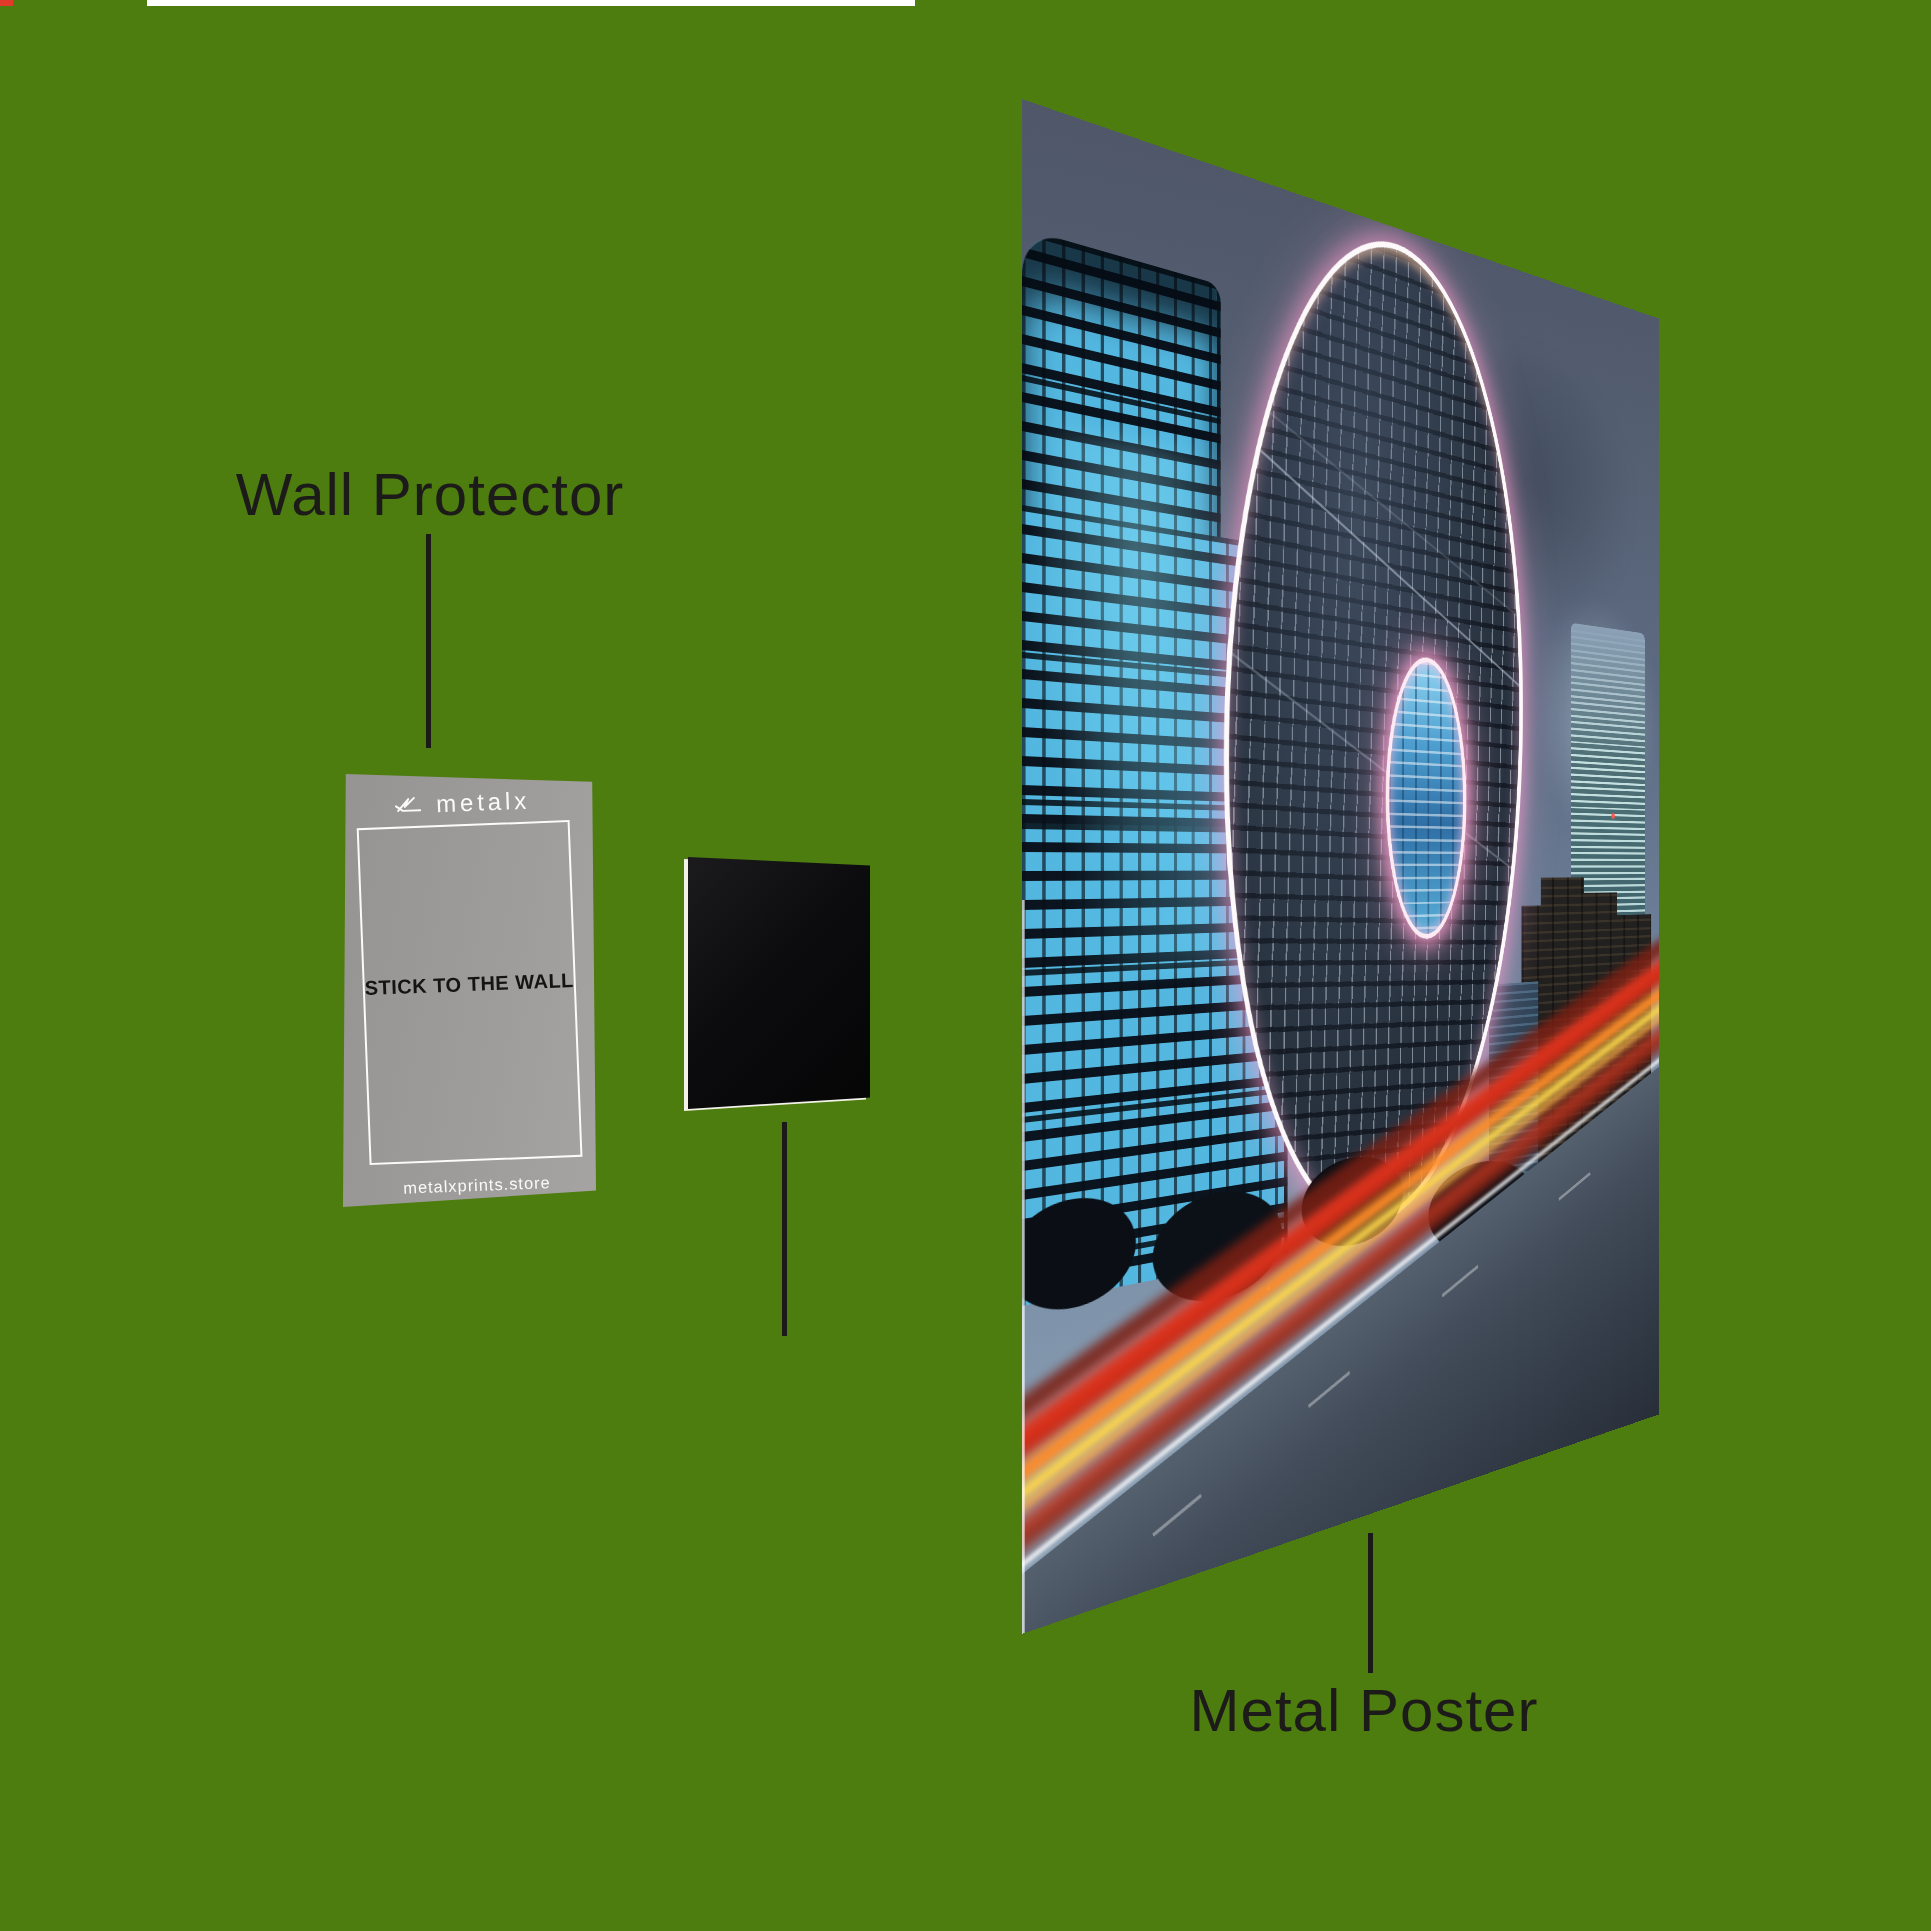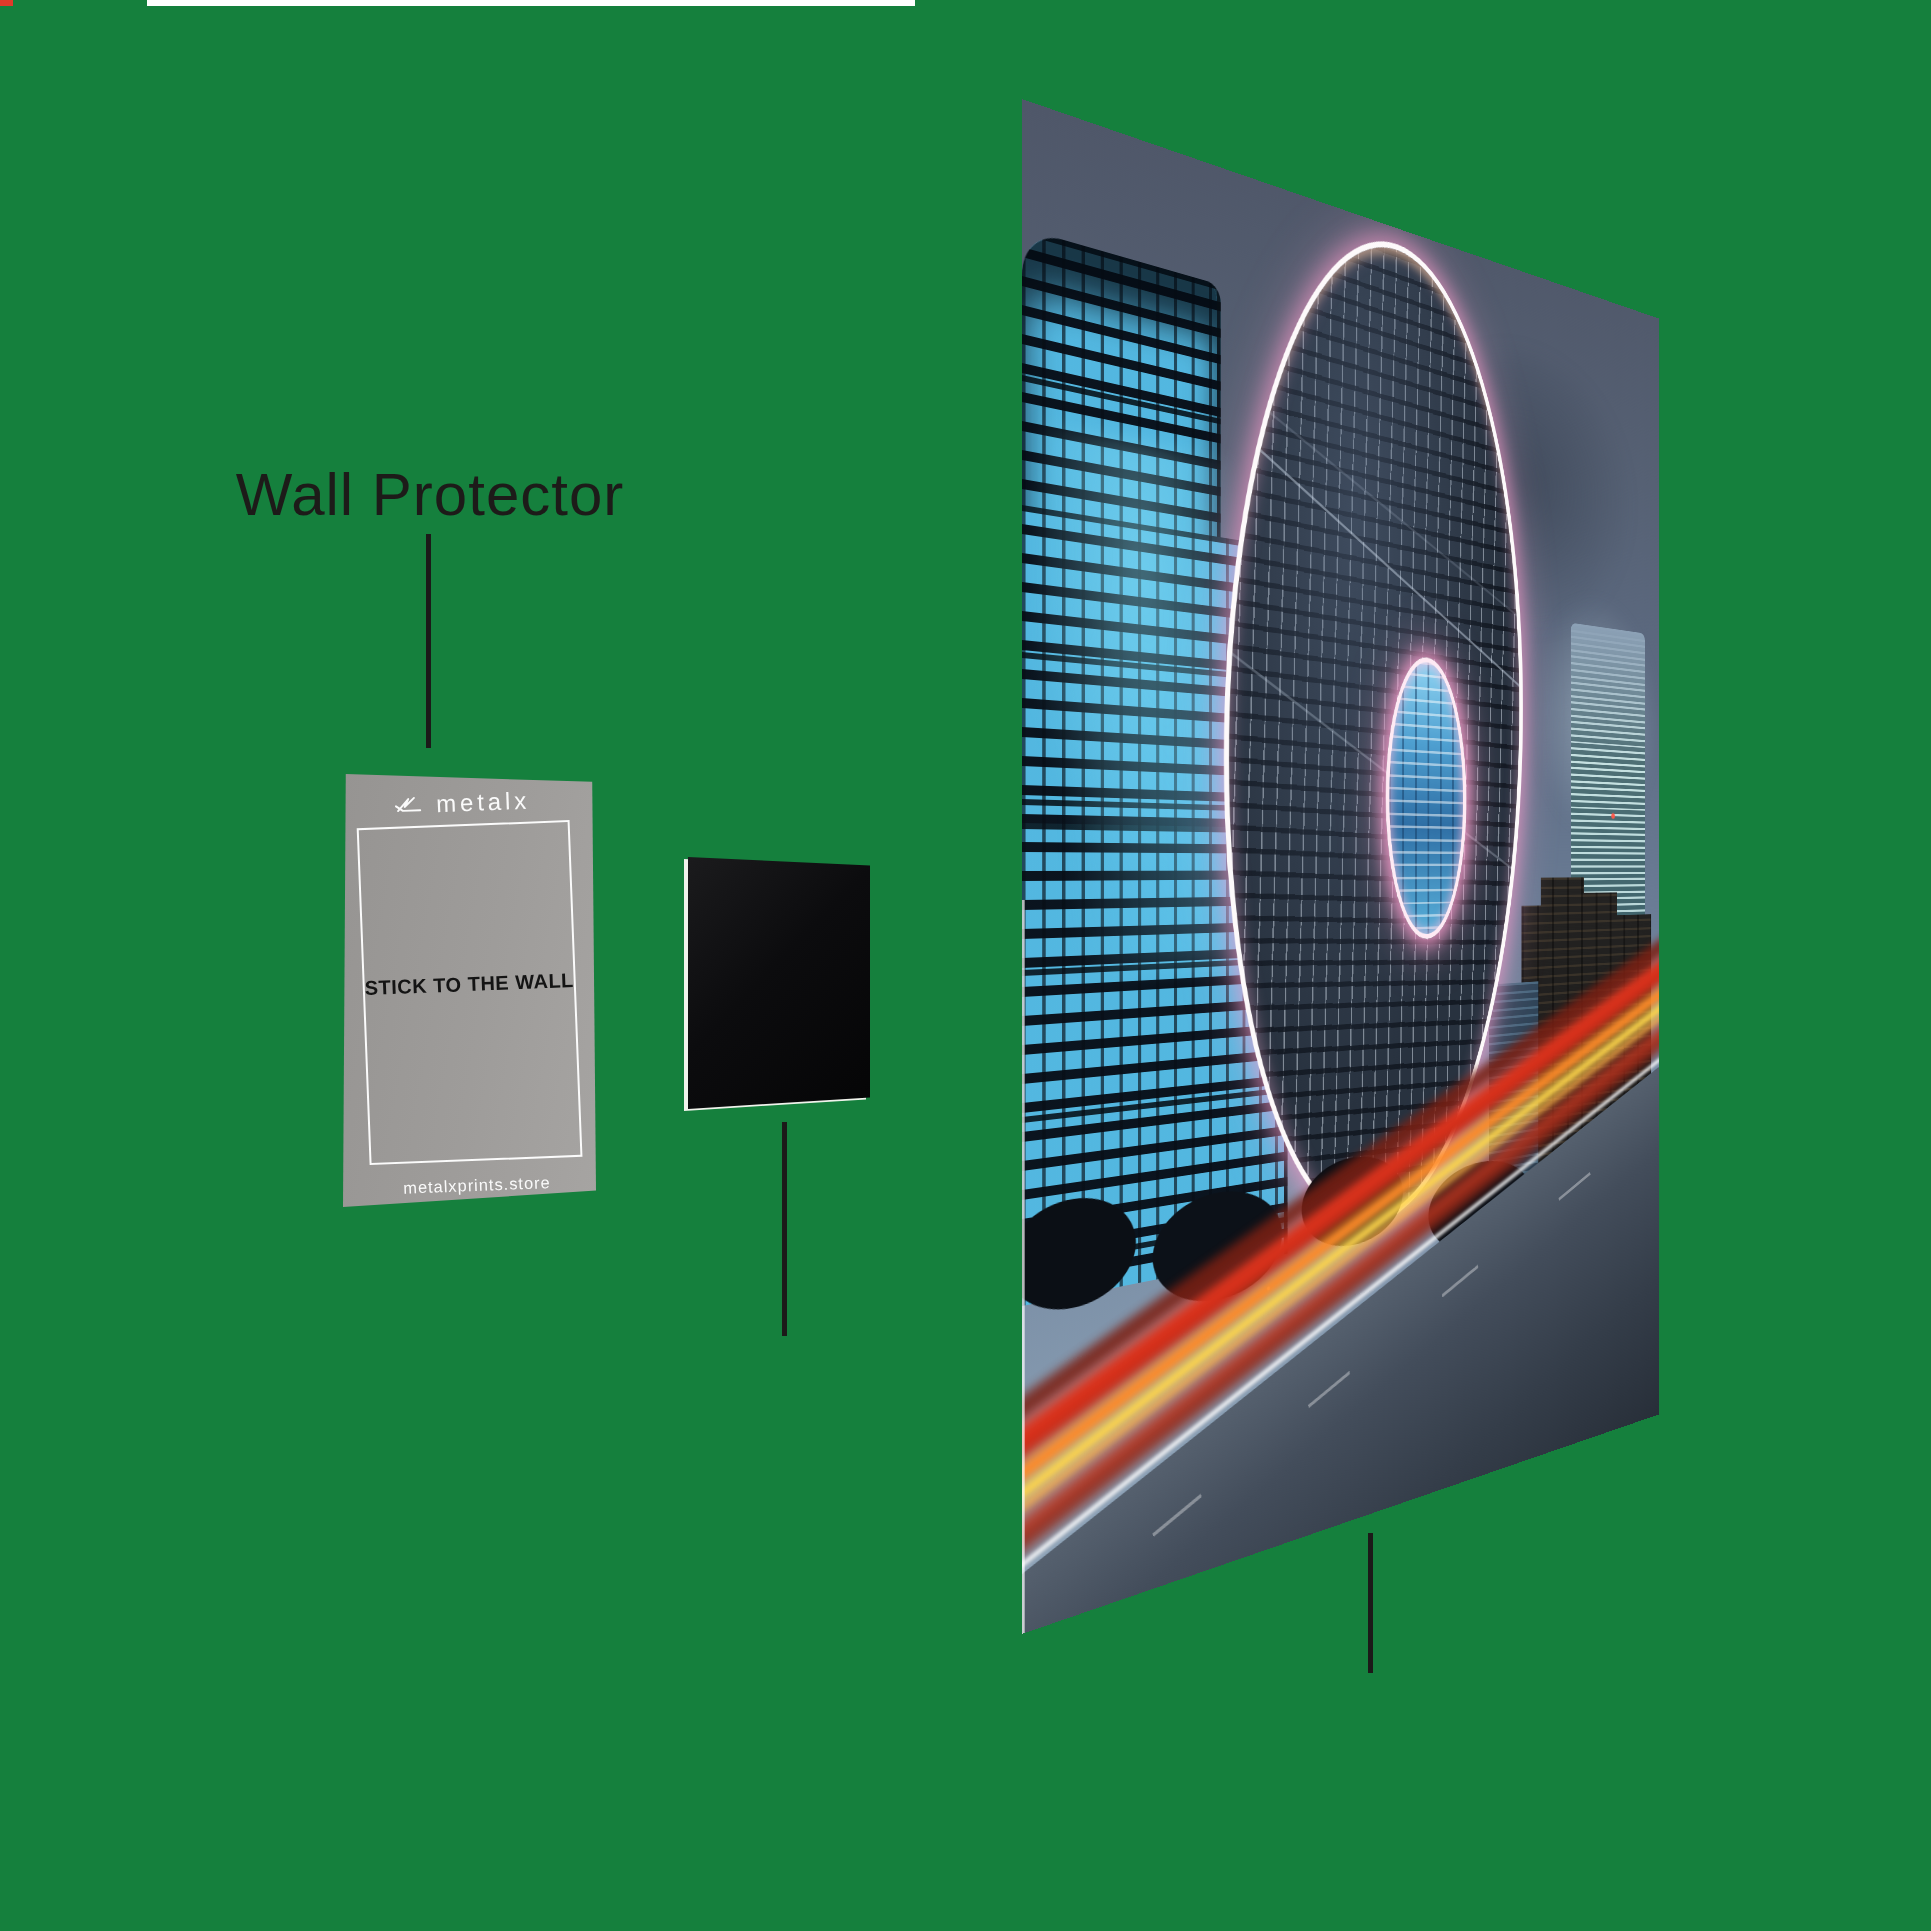--- a/index.html
+++ b/index.html
@@ -1,16 +1,16 @@
 <!DOCTYPE html>
 <html><head>
 <meta charset="utf-8">
 <style>
   html,body{margin:0;padding:0;background:#e9dcd4;}
-  .stage{position:relative;width:1931px;height:1931px;background:#15803d;overflow:hidden;
+  .stage{position:relative;width:1931px;height:1931px;background:#4d7c0f;overflow:hidden;
          font-family:"Liberation Sans",sans-serif;color:#1d1b19;}
 
   
   .top-strip{position:absolute;left:147px;top:0;width:768px;height:5.8px;background:#ffffff;}
   .top-chip{position:absolute;left:0;top:0;width:12.6px;height:5.8px;background:#e03a2a;}
 
   
   .big-label{position:absolute;transform:translateX(-50%);font-size:60px;font-weight:500;
              letter-spacing:1px;color:#1d1b19;text-align:center;line-height:1.2;white-space:nowrap;}
   #lbl-wall{left:430px;top:459px;}
@@ -192,15 +192,16 @@
         <div class="tr7"></div>
       </div>
       <div class="road">
         <div class="road-dash"></div>
       </div>
     </div>
     <div class="edge-highlight"></div>
   </div>
 
   <div class="leader" id="line3"></div>
+  <div class="big-label" id="lbl-poster">Metal Poster</div>
 
 </div>
 
 
 </body></html>

